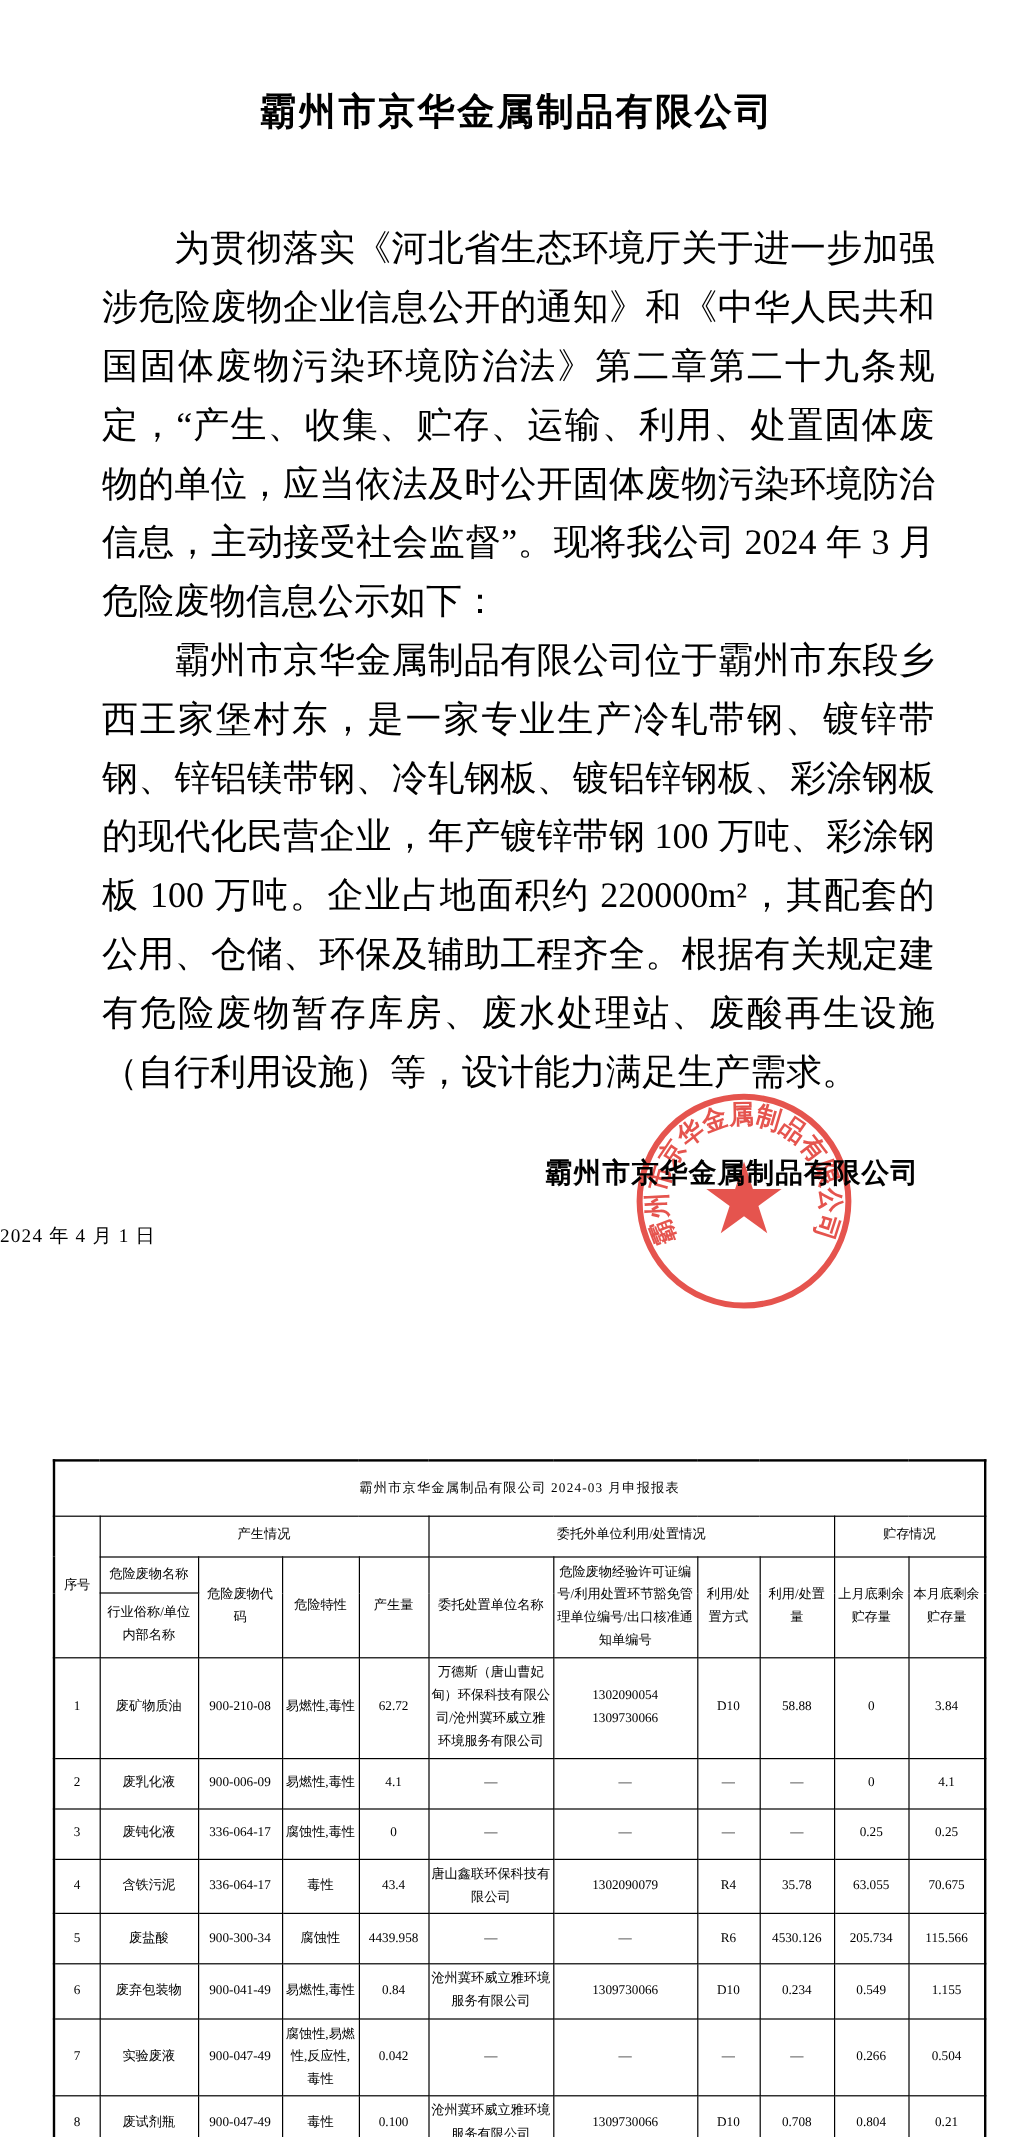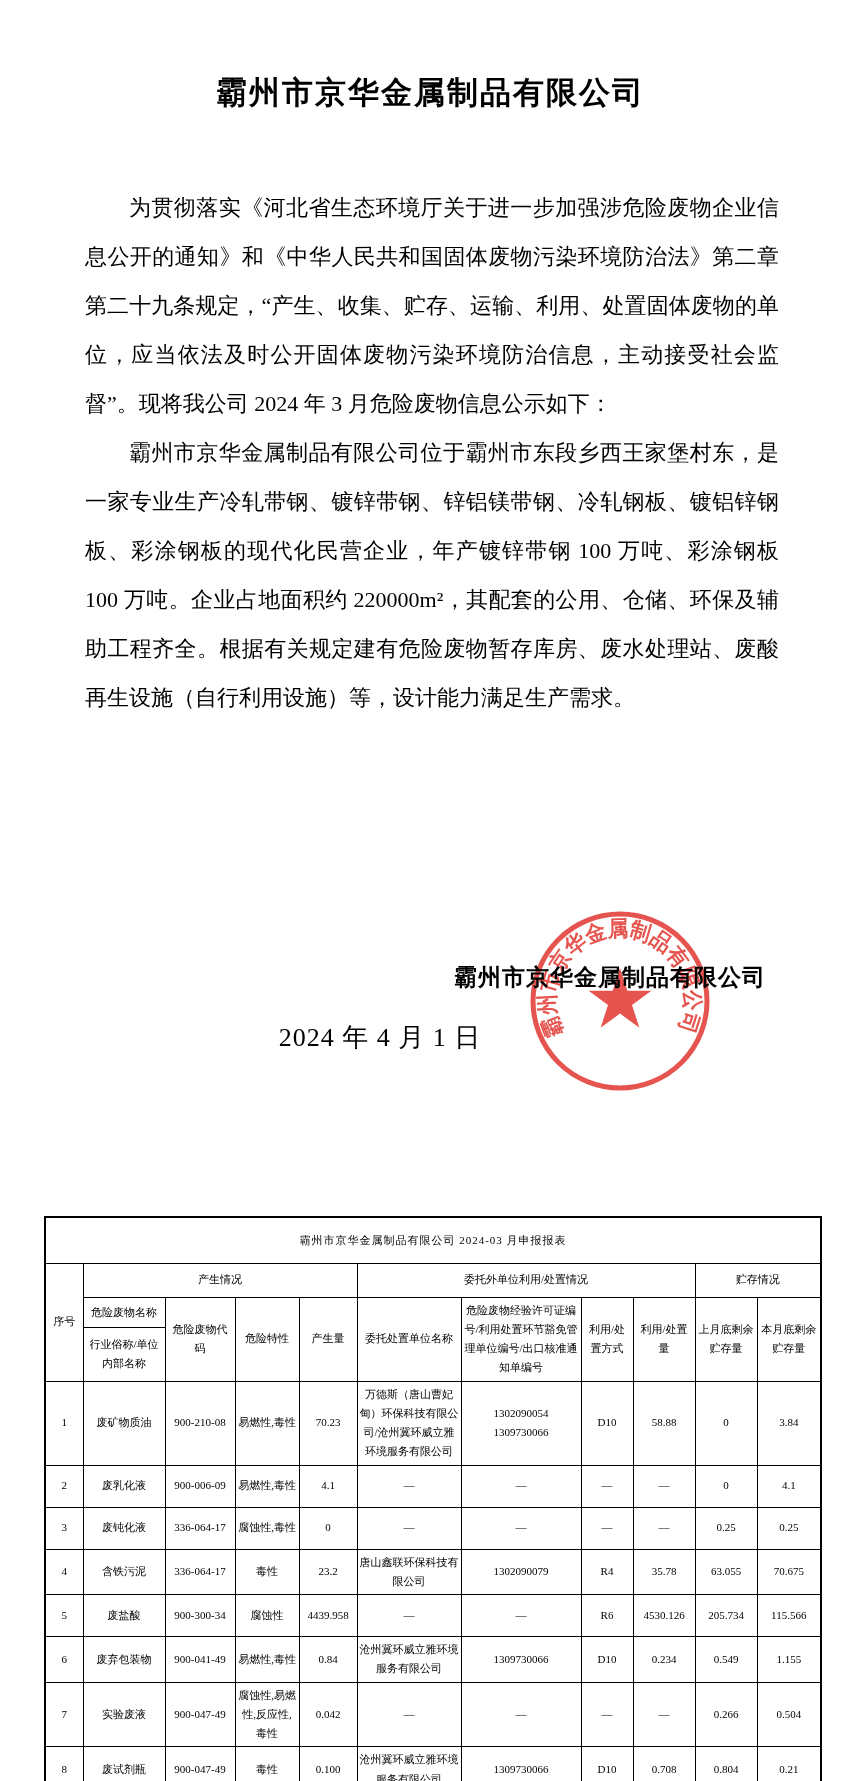--- a/index.html
+++ b/index.html
@@ -4,27 +4,27 @@
 <style>
   *{margin:0;padding:0;box-sizing:border-box}
   html,body{background:#ffffff}
   body{font-family:"Liberation Serif","DejaVu Serif",serif;color:#000}
   .page{position:relative;width:861px;height:1781px;background:#fff;overflow:hidden;margin:16px auto}
 
   .doc-title{position:absolute;top:52px;left:0;width:100%;text-align:center;
              font-size:31px;font-weight:bold;line-height:50px;letter-spacing:2px}
 
   .body-text{position:absolute;left:85px;top:167px;width:694px;
-             font-size:22px;line-height:49px;text-align:justify;text-justify:inter-ideograph}
+             font-size:30px;line-height:49px;text-align:justify;text-justify:inter-ideograph}
   .body-text p{text-indent:2em}
 
   .sig-company{position:absolute;top:946px;left:0;width:766px;text-align:right;
                font-size:23px;font-weight:bold;z-index:2;letter-spacing:1px}
-  .sig-date{position:absolute;top:1004px;left:0;width:760px;text-align:center;
-            font-size:26px;z-index:2;letter-spacing:1px}
+  .sig-date{position:absolute;top:1004px;left:0;width:760px;text-align:left;
+            font-size:16px;z-index:2;letter-spacing:1px}
 
   .stamp{position:absolute;left:525px;top:890px;width:190px;height:190px;z-index:3;
          mix-blend-mode:multiply;opacity:.88}
 
   .report{position:absolute;left:44px;top:1200px}
   table.report-table{border-collapse:collapse;table-layout:fixed;width:776px;border:2px solid #000;background:#fff}
   .report-table th,.report-table td{border:1px solid #000;text-align:center;vertical-align:middle;
       font-weight:normal;padding:3px 2px;font-size:11px;line-height:1.75;white-space:pre-line;
       font-family:"Liberation Serif","DejaVu Serif",serif;word-break:break-all}
   .tbl-title{font-size:22px;font-weight:bold;height:46px;letter-spacing:1px;white-space:normal}
@@ -99,21 +99,21 @@
         <tr>
           <th class="hdr">行业俗称/单位内部名称</th>
         </tr>
       </thead>
       <tbody>
           <tr>
             <td>1</td>
             <td>废矿物质油</td>
             <td>900-210-08</td>
             <td>易燃性,毒性</td>
-            <td>70.23</td>
+            <td>62.72</td>
             <td>万德斯（唐山曹妃甸）环保科技有限公司/沧州冀环威立雅环境服务有限公司</td>
             <td>1302090054
 1309730066</td>
             <td>D10</td>
             <td>58.88</td>
             <td>0</td>
             <td>3.84</td>
           </tr>
           <tr>
             <td>2</td>
@@ -139,21 +139,21 @@
             <td>—</td>
             <td>—</td>
             <td>0.25</td>
             <td>0.25</td>
           </tr>
           <tr>
             <td>4</td>
             <td>含铁污泥</td>
             <td>336-064-17</td>
             <td>毒性</td>
-            <td>23.2</td>
+            <td>43.4</td>
             <td>唐山鑫联环保科技有限公司</td>
             <td>1302090079</td>
             <td>R4</td>
             <td>35.78</td>
             <td>63.055</td>
             <td>70.675</td>
           </tr>
           <tr>
             <td>5</td>
             <td>废盐酸</td>

